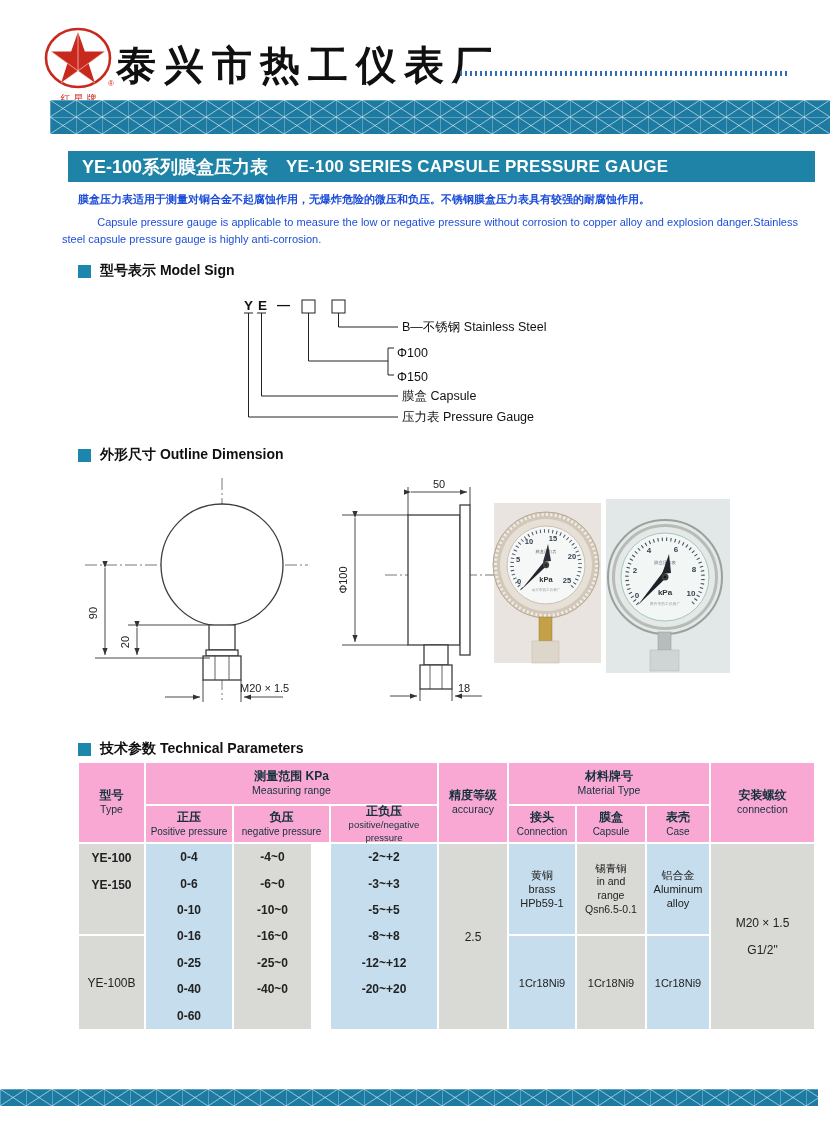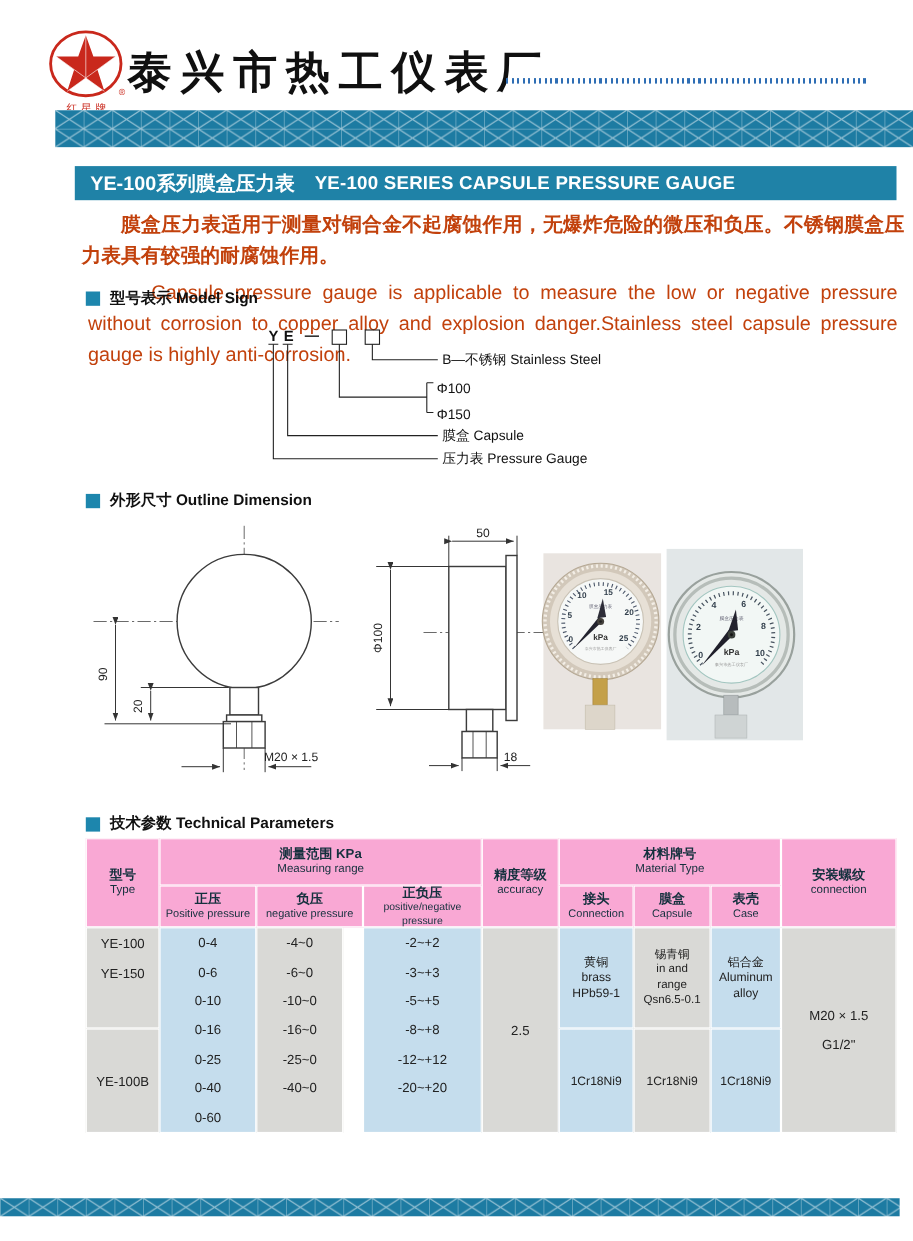--- a/index.html
+++ b/index.html
@@ -11,39 +11,39 @@
   .logo-text{left:44px;top:92px;width:72px;text-align:center;font-size:10px;font-weight:normal;color:#c9281c;letter-spacing:3px;}
   .dotline{left:460px;top:71px;width:330px;height:5px;
            background:repeating-linear-gradient(90deg,#2f6eb4 0 2px,transparent 2px 5px);}
   
   .titlebar{left:68px;top:151px;width:747px;height:31px;background:#1f82a7;color:#fff;
             display:flex;align-items:center;gap:18px;padding-left:14px;box-sizing:border-box;
             font-weight:bold;white-space:nowrap;}
   .titlebar .zh{font-size:18px;}
   .titlebar .en{font-size:17px;letter-spacing:.2px;}
   
-  .intro{left:74px;top:191px;width:748px;font-size:18px;line-height:1.55;text-align:justify;color:#c2410c;}
+  .intro{left:56px;top:191px;width:748px;font-size:11px;line-height:1.55;text-align:justify;color:#1d4ed8;}
   .intro .zh{text-indent:2em;font-weight:600;margin:0 0 3px 0;}
   .intro .en{text-indent:3.2em;margin:6px;}
   
   .sect{display:flex;align-items:center;gap:9px;font-size:14px;font-weight:600;color:#101010;white-space:nowrap;}
   .sq{width:13px;height:13px;background:#1d86ad;flex:0 0 auto;}
   
   svg text{font-family:"Liberation Sans","DejaVu Sans",sans-serif;}
   
   .tbl{left:78px;top:762px;width:737px;height:268px;background:#fff;}
   .cell{position:absolute;box-sizing:border-box;border:1px solid #fff;display:flex;
         flex-direction:column;align-items:center;justify-content:center;text-align:center;}
   .hd{background:#f9a8d4;color:#14303d;line-height:1.3;}
   .hd .zh{font-size:12px;font-weight:600;}
   .hd .en{font-size:10.5px;}
   .blue{background:#c5dded;}
   .gray{background:#d9d9d6;}
   .colvals{justify-content:flex-start;}
-  .colvals span{flex:1 1 0;display:flex;align-items:center;justify-content:center;font-size:12px;}
+  .colvals span{flex:1 1 0;display:flex;align-items:center;justify-content:center;font-size:12px;font-weight:bold;}
   .matcell{font-size:11px;line-height:1.3;}
   .body12{font-size:12px;}
 </style>
 </head>
 <body>
 
 <div class="page">
 
   <svg class="abs" style="left:42px;top:26px" width="76" height="66" viewBox="0 0 76 66">
     <ellipse cx="36" cy="32" rx="32" ry="29" fill="none" stroke="#c9281c" stroke-width="2.6"></ellipse>

